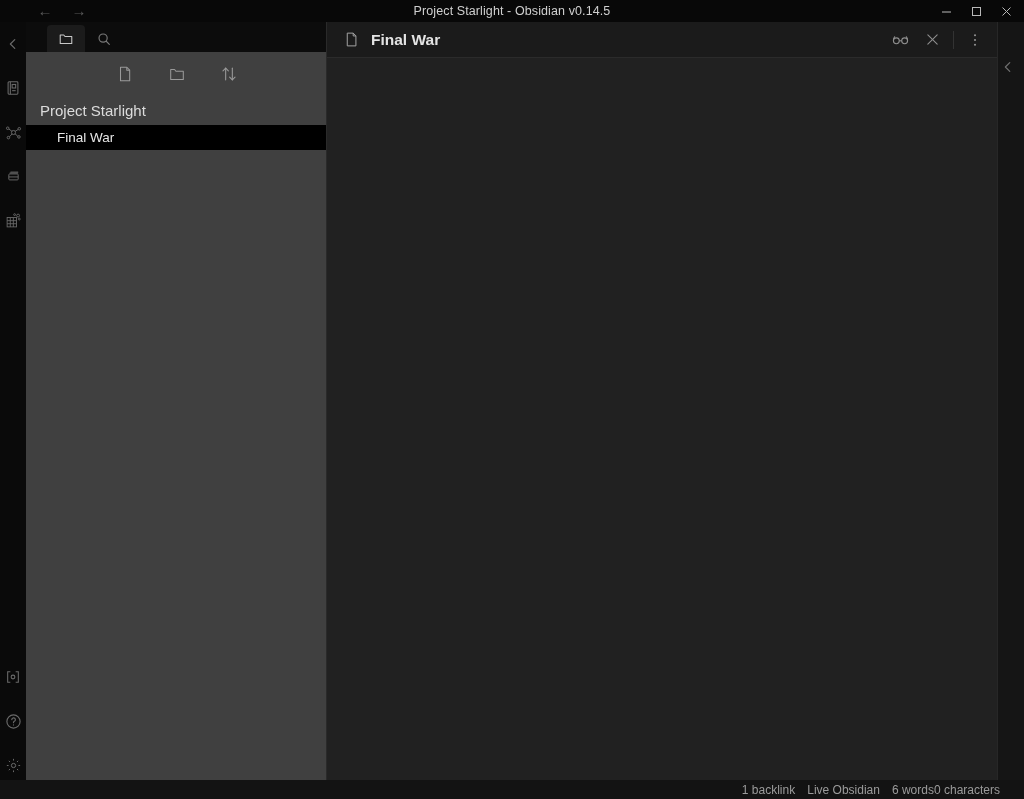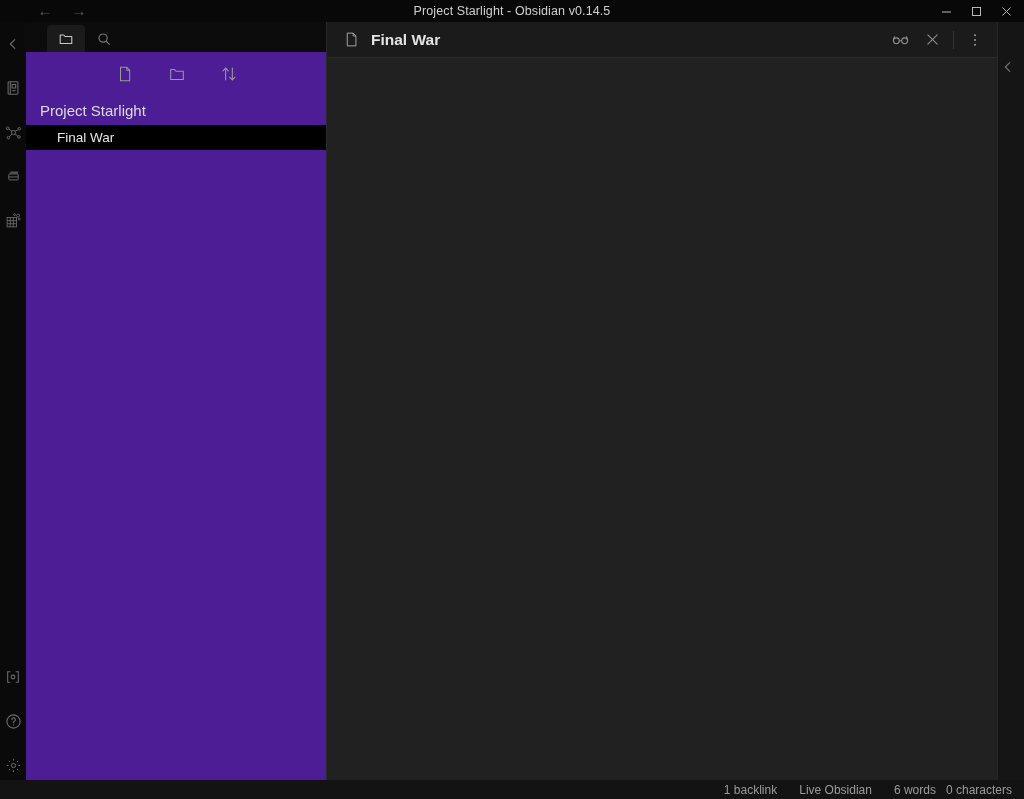--- a/index.html
+++ b/index.html
@@ -46,21 +46,21 @@
   .ribbon-bottom { margin-top: auto; display: flex; flex-direction: column; align-items: center; padding-bottom: 12px; }
   .rib-icon {
     width: 26px; height: 44px; display: flex; align-items: center; justify-content: center;
     color: #6a6a6a; cursor: pointer;
   }
   .rib-icon svg { display: block; }
 
   
   .sidebar {
     position: absolute; left: 26px; top: 22px; width: 301px; height: 758px;
-    background: #4c1d95; display: flex; flex-direction: column;
+    background: #404040; display: flex; flex-direction: column;
   }
   .sb-tabs {
     height: 30px; display: flex; align-items: flex-end;
     padding-left: 21px; background: #0c0c0c;
   }
   .sb-tab {
     width: 38px; height: 27px; display: flex; align-items: center; justify-content: center;
     color: #787878; cursor: pointer; border-radius: 4px 4px 0 0;
   }
   .sb-tab.active { background: #1b1b1b; color: #c8c8c8; }
@@ -116,21 +116,21 @@
     position: absolute; left: 997px; top: 22px; width: 27px; height: 758px;
     background: #151515; border-left: 1px solid #272727;
     display: flex; justify-content: center; padding-top: 38px;
   }
   .right-collapse { width: 20px; height: 20px; color: #6f6f6f; cursor: pointer; }
 
   
   .statusbar {
     position: absolute; left: 0; bottom: 0; width: 1024px; height: 19px;
     background: #131313; display: flex; align-items: center; justify-content: flex-end;
-    padding-right: 12px; gap: 22px;
+    padding-right: 24px; gap: 12px;
   }
   .status-item { font-size: 12px; color: #9b9b9b; cursor: pointer; white-space: nowrap; }
   .status-item.tight { margin-left: -12px; }
 </style>
 </head>
 <body>
 
 <div class="app">
 
   <div class="titlebar">

